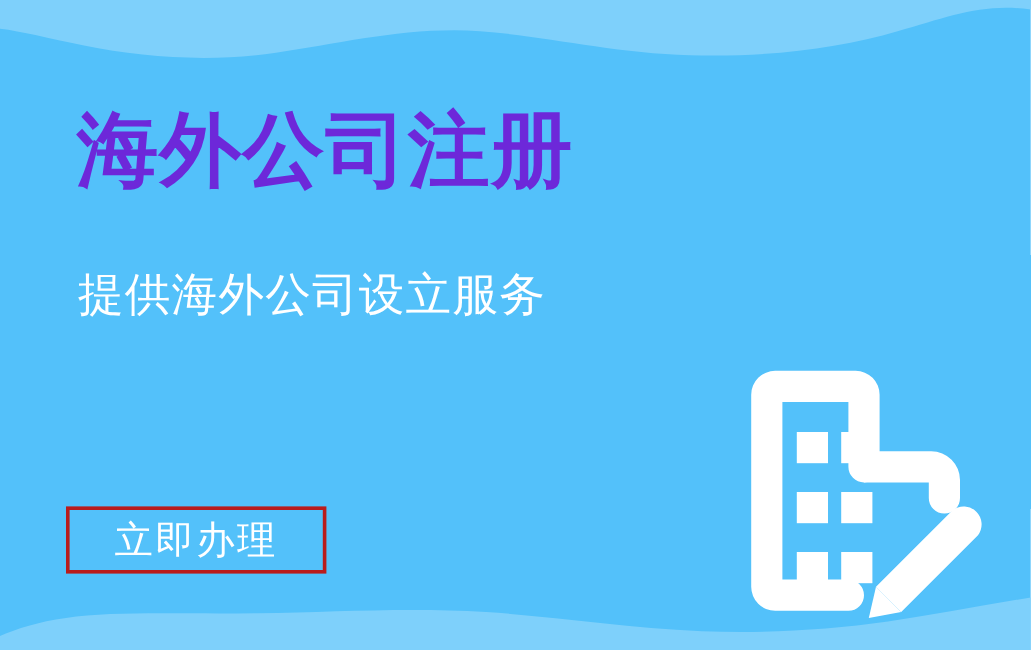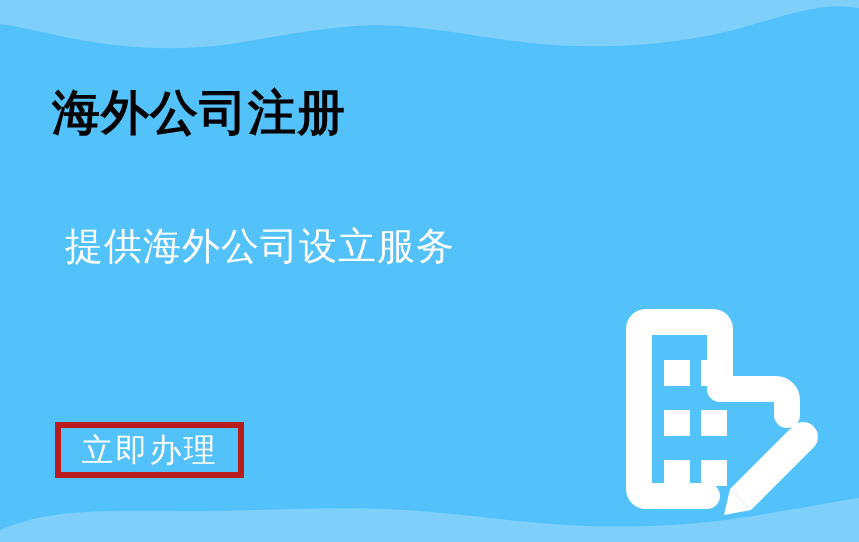--- a/index.html
+++ b/index.html
@@ -46,25 +46,25 @@
     left: 0;
     top: 0;
     width: 859px;
     height: 542px;
   }
 
   #page-title {
     position: absolute;
     left: 48px;
     top: 66px;
-    margin: 4px;
-    font-size: 48px;
+    margin: 16px;
+    font-size: 68px;
     line-height: 86px;
     font-weight: 700;
-    color: #000000;
+    color: #6d28d9;
     letter-spacing: 1px;
     white-space: nowrap;
   }
 
   #page-subtitle {
     position: absolute;
     left: 49px;
     top: 206px;
     margin: 16px;
     font-size: 38px;
@@ -73,24 +73,24 @@
     color: #ffffff;
     letter-spacing: 1px;
     white-space: nowrap;
   }
 
   
   #cta-button {
     position: absolute;
     left: 55px;
     top: 422px;
-    width: 189px;
+    width: 217px;
     height: 56px;
     box-sizing: border-box;
-    border: 6px solid #b91c1c;
+    border: 3px solid #b91c1c;
     background: transparent;
     display: flex;
     align-items: center;
     justify-content: center;
     cursor: pointer;
     padding: 0;
   }
   #cta-button-label {
     font-family: "Liberation Sans", "DejaVu Sans", sans-serif;
     font-size: 32px;

